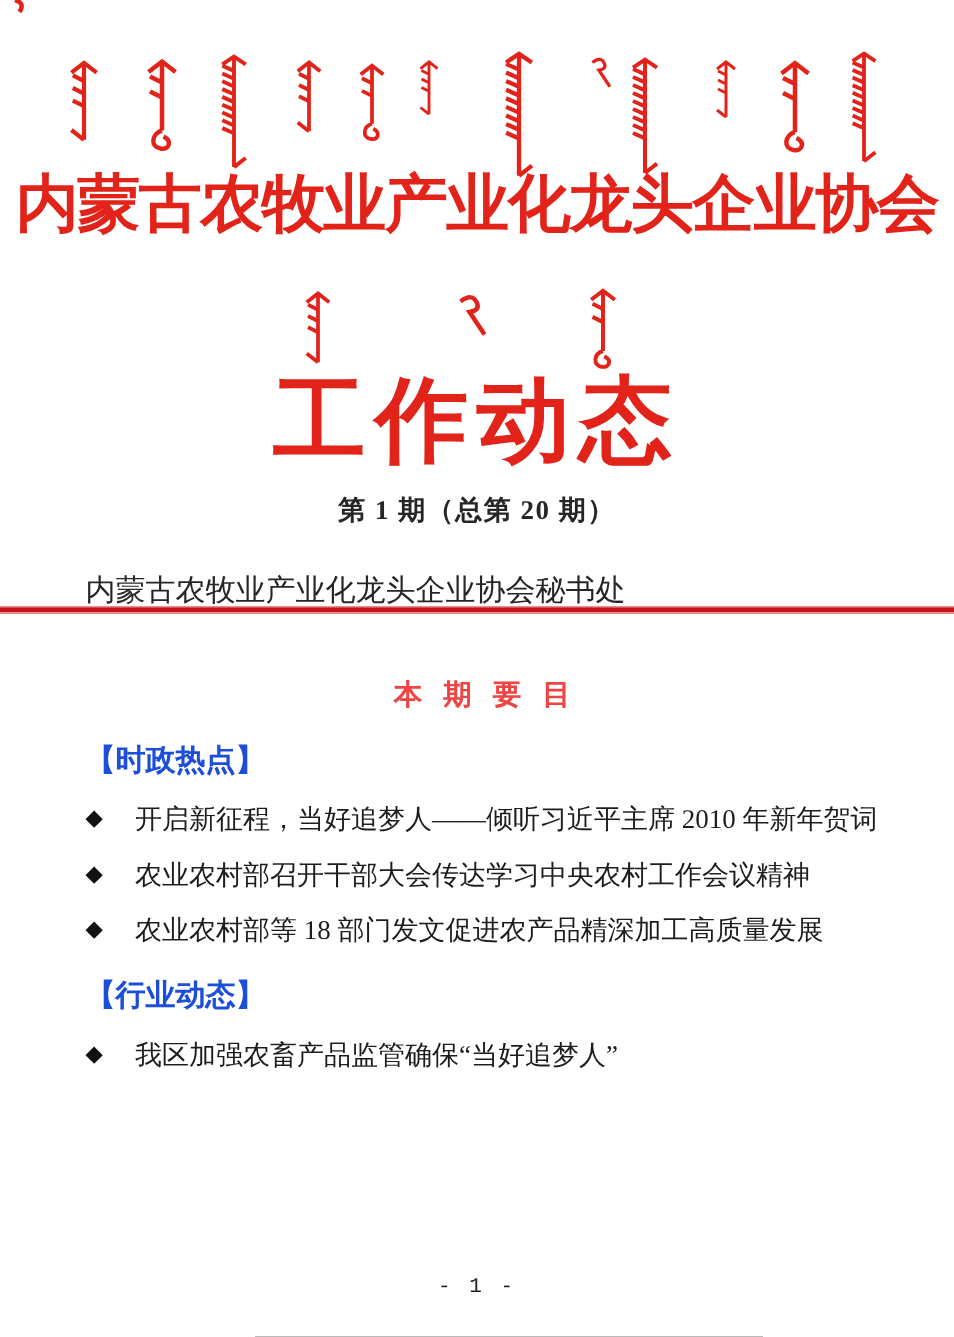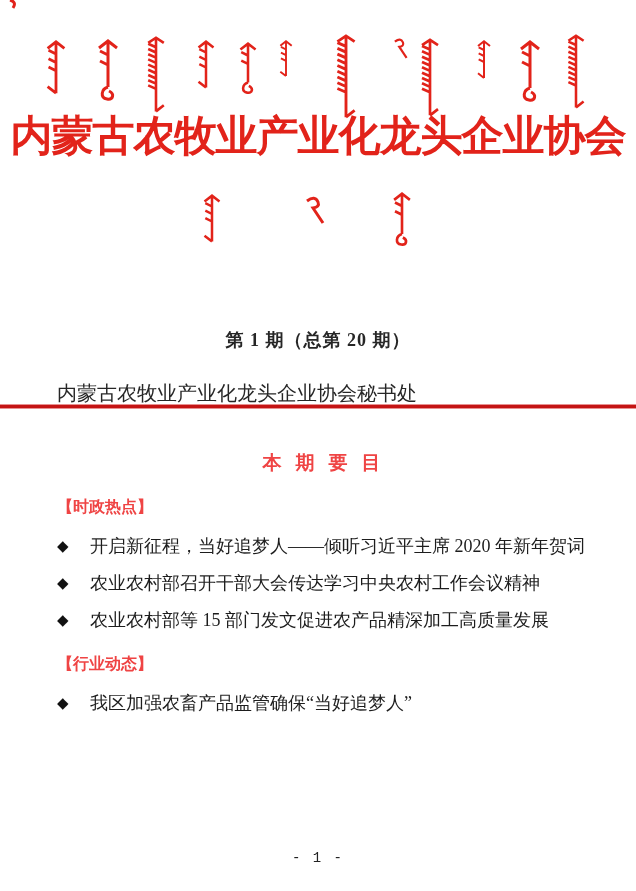--- a/index.html
+++ b/index.html
@@ -56,21 +56,21 @@
   .toc-heading{
     text-align:center;
     font-family:"Liberation Sans","DejaVu Sans",sans-serif;
     font-size:19px;font-weight:700;color:#ef4444;
     letter-spacing:14px;
     margin:0 0 16px 0;
     padding-left:14px; 
   }
   .toc-section-title{
     font-family:"Liberation Sans","DejaVu Sans",sans-serif;
-    font-size:16px;font-weight:700;color:#ef4444;
+    font-size:20px;font-weight:700;color:#1d4ed8;
     line-height:30px;margin:0 0 6px 0;
   }
   .toc-section-title.second{margin-top:10px;}
   .toc-list{list-style:none;margin:0;padding:0;}
   .toc-item{
     display:flex;align-items:flex-start;
     font-size:18px;line-height:37px;color:#1d1d1d;
   }
   .toc-bullet{
     flex:0 0 33px;
@@ -120,45 +120,46 @@
   </svg>
 
   <div class="org-title">内蒙古农牧业产业化龙头企业协会</div>
 
   <svg class="mongol mongol-mid" viewBox="0 0 636 60" xmlns="http://www.w3.org/2000/svg" fill="none" stroke="currentColor" stroke-width="3">
     <use href="#mgl-a" x="200" y="4" width="24" height="50"></use>
     <use href="#mgl-d" x="302" y="6" width="24" height="30"></use>
     <use href="#mgl-c" x="390" y="2" width="24" height="56"></use>
   </svg>
 
+  <div class="bulletin-title">工作动态</div>
 
   <div class="issue-line">第 1 期（总第 20 期）</div>
 
   <div class="meta-row">
     <span>内蒙古农牧业产业化龙头企业协会秘书处</span>
   </div>
 
   <div class="red-rule"></div>
 
   <div class="toc">
     <h2 class="toc-heading">本期要目</h2>
 
     <h3 class="toc-section-title">【时政热点】</h3>
     <ul class="toc-list">
       <li class="toc-item">
         <span class="toc-bullet">◆</span>
-        <span class="toc-text">开启新征程，当好追梦人——倾听习近平主席 2020 年新年贺词</span>
+        <span class="toc-text">开启新征程，当好追梦人——倾听习近平主席 2010 年新年贺词</span>
       </li>
       <li class="toc-item">
         <span class="toc-bullet">◆</span>
         <span class="toc-text">农业农村部召开干部大会传达学习中央农村工作会议精神</span>
       </li>
       <li class="toc-item">
         <span class="toc-bullet">◆</span>
-        <span class="toc-text">农业农村部等 15 部门发文促进农产品精深加工高质量发展</span>
+        <span class="toc-text">农业农村部等 18 部门发文促进农产品精深加工高质量发展</span>
       </li>
     </ul>
 
     <h3 class="toc-section-title second">【行业动态】</h3>
     <ul class="toc-list">
       <li class="toc-item">
         <span class="toc-bullet">◆</span>
         <span class="toc-text">我区加强农畜产品监管确保“当好追梦人”</span>
       </li>
     </ul>

